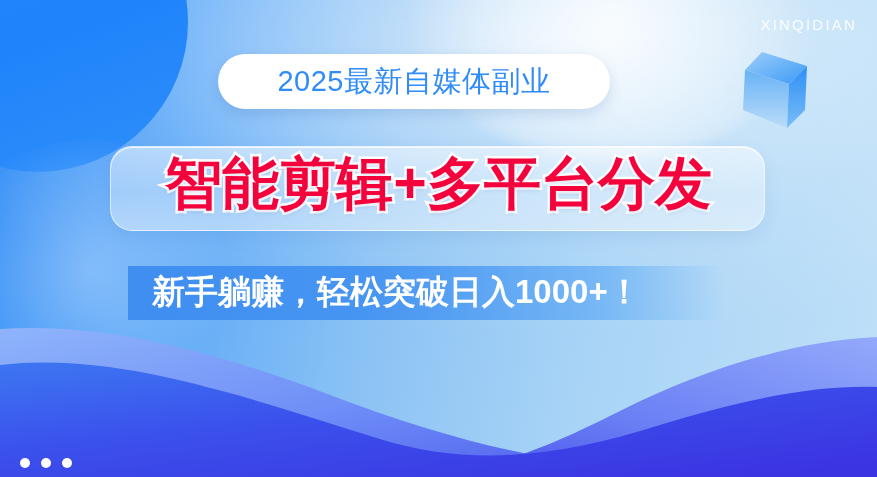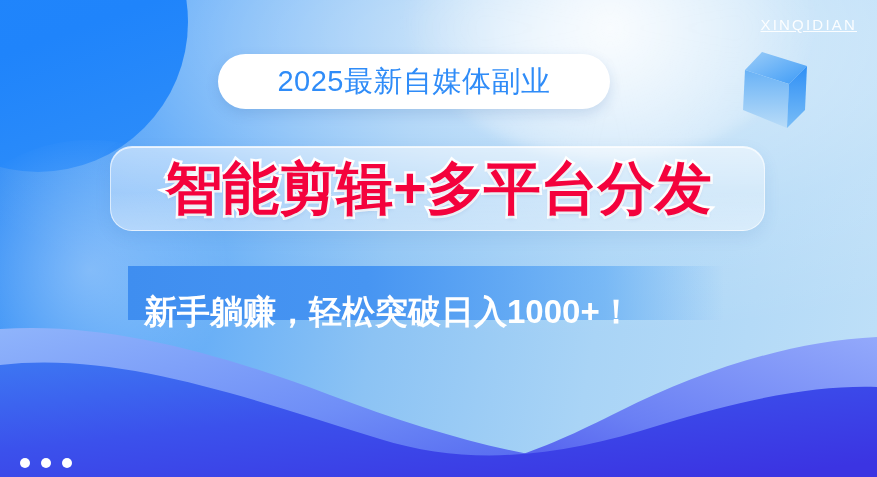--- a/index.html
+++ b/index.html
@@ -78,21 +78,21 @@
     border-radius:22px;
     background:linear-gradient(180deg, rgba(255,255,255,0.52) 0%, rgba(255,255,255,0.34) 55%, rgba(255,255,255,0.44) 100%);
     border:1px solid rgba(255,255,255,0.6);
     box-shadow:0 6px 16px rgba(40,100,180,0.10), inset 0 1px 0 rgba(255,255,255,0.75);
   }
 
   .headline {
     position:absolute;
     left:0; top:146px;
     width:877px; height:85px;
-    display:flex; align-items:center; justify-content:center;
+    display:flex; align-items:center; justify-content:center;font-family:Liberation Mono, monospace;
   }
   .headline .txt {
     font-size:57px;
     font-weight:bold;
     color:#f4023c;
     white-space:nowrap;
     line-height:1;
     letter-spacing:0px;
     -webkit-text-stroke:5px #ffffff;
     paint-order:stroke fill;
@@ -100,43 +100,42 @@
   }
 
   .blue-bar {
     position:absolute;
     left:128px; top:266px;
     width:596px; height:54px;
     background:linear-gradient(90deg, #3f8ef0 0%, #4795f2 40%, rgba(103,175,245,0.75) 80%, rgba(140,196,244,0.0) 100%);
   }
   .subline {
     position:absolute;
-    left:128px; top:284px;
+    left:128px; top:264px;
     width:596px; height:54px;
     display:flex; align-items:center;
-    padding-left:16px;
+    padding-left:24px;
   }
   .subline .txt {
     font-size:33px;
     font-weight:bold;
     color:#ffffff;
     white-space:nowrap;
     line-height:1;
     letter-spacing:0px;
   }
 
   
   .watermark {
     position:absolute;
     right:20px; top:16px;
     font-size:15px;
     letter-spacing:2.2px;
     color:rgba(255,255,255,0.92);
     white-space:nowrap;
-    text-decoration:underline;
   }
 
   
   .dots {
     position:absolute;
     left:20px; bottom:9px;
     display:flex; gap:11px;
   }
   .dots .dot {
     width:10px; height:10px;

